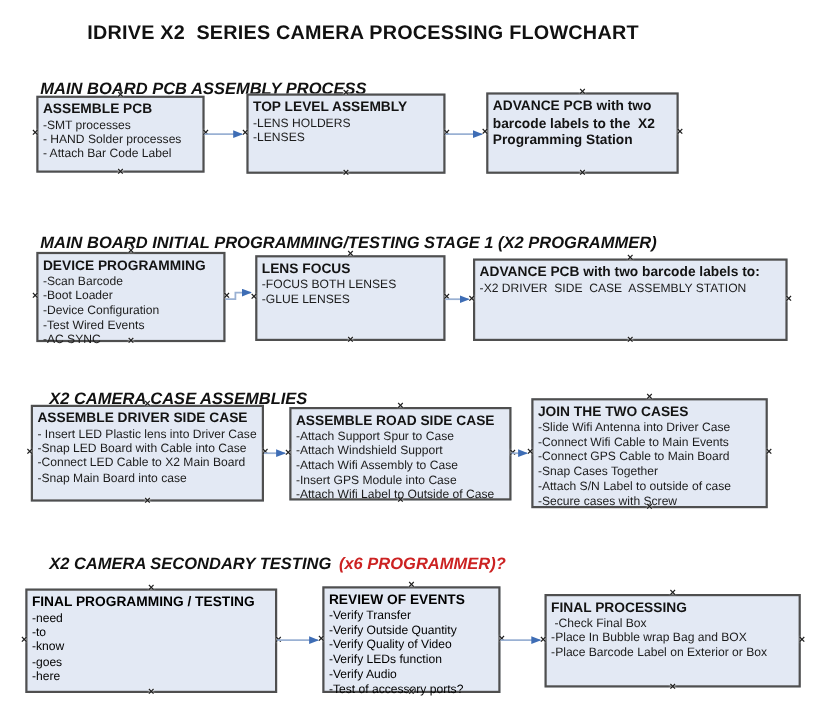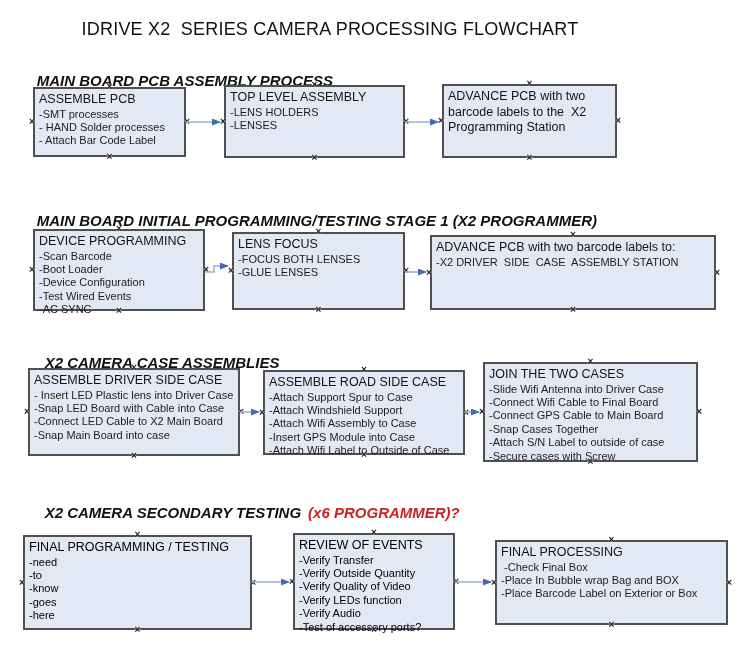--- a/index.html
+++ b/index.html
@@ -2,36 +2,36 @@
 <html><head>
 <meta charset="utf-8">
 <style>
   html,body{margin:0;padding:0;background:#fff;}
   .canvas{
     position:relative;width:747px;height:662px;background:#ffffff;
     font-family:"Liberation Sans",sans-serif;overflow:hidden;
   }
   .page-title{
     position:absolute;top:19px;left:0;width:660px;text-align:center;
-    font-size:18px;font-weight:normal;color:#111;letter-spacing:.2px;white-space:pre-wrap;
+    font-size:18px;font-weight:bold;color:#111;letter-spacing:.2px;white-space:pre-wrap;
   }
   .sec-heading{
     position:absolute;font-size:15px;font-weight:bold;color:#111;white-space:pre;font-style:italic;
   }
   .sec-heading .red-part{color:#cc2222;margin-left:7px;}
   #h1{left:20px;top:55px;}
   #h2{left:20px;top:195px;}
   #h3{left:28px;top:337px;}
   #h4{left:28px;top:487px;}
   .vbox{
     position:absolute;background:#e3e9f4;border:2px solid #4f4f4f;
     box-sizing:border-box;overflow:visible;
   }
   .btitle{
-    font-size:12.5px;font-weight:normal;color:#131313;padding:3px 7px 0 4px;
+    font-size:12.5px;font-weight:bold;color:#131313;padding:3px 7px 0 4px;
     line-height:1.25;white-space:pre-wrap;
   }
   .btitle.nowrap{white-space:nowrap;}
   .bitems{padding:0 2px 0 4px;}
   .item{font-size:11px;color:#1c1c1c;line-height:1.22;white-space:pre;}
   .vbox.red .btitle,.vbox.red .item{color:#000000;}
   
   #b11{left:33px; top:87px; width:153px;height:70px;}
   #b12{left:224px;top:85px; width:181px;height:73px;}
   #b13{left:442px;top:84px; width:175px;height:74px;}
@@ -167,21 +167,21 @@
       </div>
   <span class="cp cp-n">×</span>
       <span class="cp cp-s">×</span>
       <span class="cp cp-w">×</span>
       <span class="cp cp-e">×</span>
     </div>
   <div id="b33" class="vbox">
     <div class="btitle nowrap">JOIN THE TWO CASES</div>
     <div class="bitems">
         <div class="item">-Slide Wifi Antenna into Driver Case</div>
-        <div class="item">-Connect Wifi Cable to Final Board</div>
+        <div class="item">-Connect Wifi Cable to Main Events</div>
         <div class="item">-Connect GPS Cable to Main Board</div>
         <div class="item">-Snap Cases Together</div>
         <div class="item">-Attach S/N Label to outside of case</div>
         <div class="item">-Secure cases with Screw</div>
       </div>
   <span class="cp cp-n">×</span>
       <span class="cp cp-s">×</span>
       <span class="cp cp-w">×</span>
       <span class="cp cp-e">×</span>
     </div>

